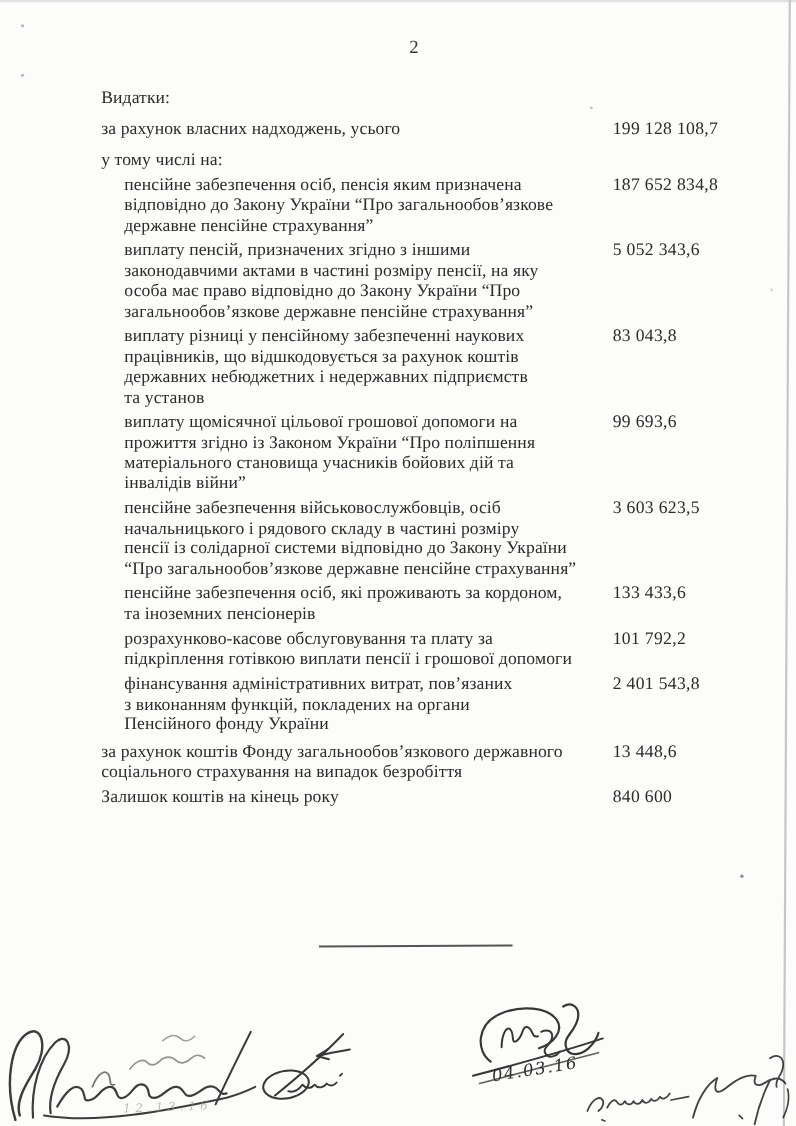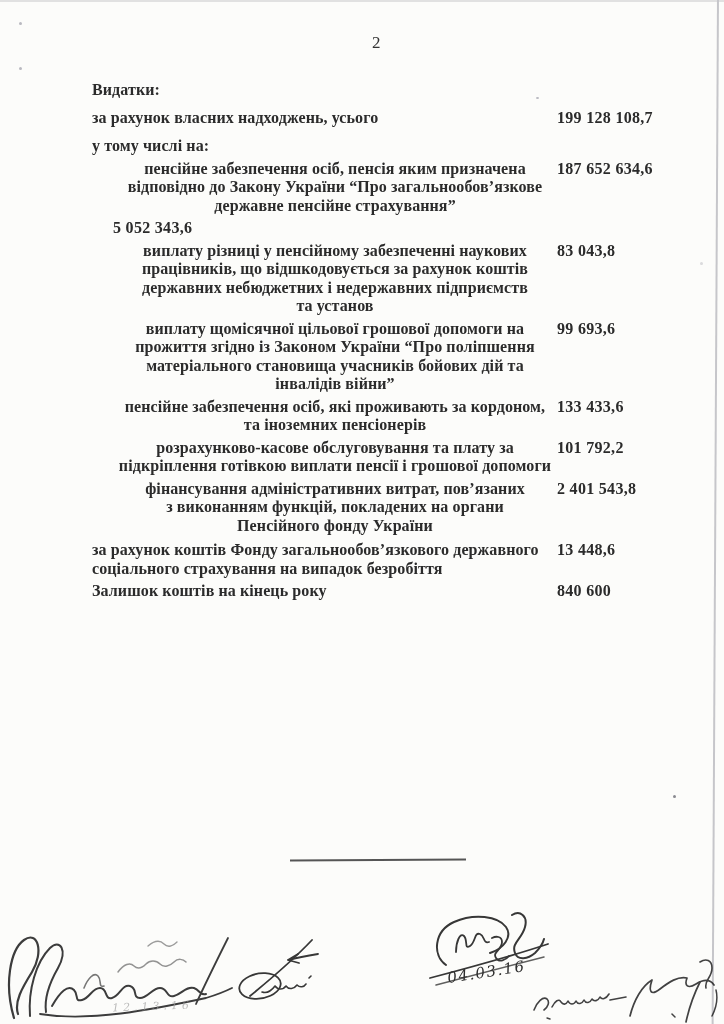--- a/index.html
+++ b/index.html
@@ -6,25 +6,25 @@
   body{
     width:724px;height:1024px;overflow:hidden;position:relative;
     font-family:"Liberation Serif","DejaVu Serif",serif;
     background:#fdfdfc;
   }
   .page{position:absolute;inset:0;background:#fcfcfa;color:#2b2b2b;}
   .edge-top{position:absolute;top:0;left:0;right:0;height:2px;background:#d6d6d6;opacity:.7;}
   .edge-right{position:absolute;top:-4px;bottom:-4px;left:717px;width:2px;background:#c6c6ca;transform:rotate(.3deg);transform-origin:top center;}
   .pagenum{position:absolute;top:33px;left:372px;font-size:17px;color:#333;}
   .content{position:absolute;top:81px;left:92px;width:572px;}
-  .row{display:flex;align-items:flex-start;margin-bottom:4px;font-weight:bold;}
+  .row{display:flex;align-items:flex-start;margin-bottom:4px;}
   .row .label{width:465px;flex:none;font-size:16px;line-height:18.5px;white-space:pre-line;letter-spacing:.1px;}
   .row .value{flex:1;font-size:16px;line-height:18.5px;white-space:nowrap;letter-spacing:.3px;}
   .row.ind{padding-left:21px;}
-  .row.ind .label{width:444px;text-align:center;}
+  .row.ind .label{width:444px;}
   .row.mb9{margin-bottom:9px;}
   .row.mb10{margin-bottom:10px;}
   .row.mb6{margin-bottom:6px;}
   .row.mb11{margin-bottom:11px;}
   .separator{position:absolute;top:859px;left:290px;width:176px;height:2px;background:#555;transform:rotate(-.3deg);}
   .speck{position:absolute;border-radius:50%;background:#b9b9c0;}
   .sig-layer{position:absolute;inset:0;pointer-events:none;}
   .sig-layer path{fill:none;stroke:#222;stroke-linecap:round;stroke-linejoin:round;}
   .barcode{position:absolute;left:300px;top:1024px;width:170px;}
   .bc-digits{display:flex;font-family:"DejaVu Sans Mono",monospace;font-size:11px;color:#222;margin-bottom:2px;}
@@ -74,38 +74,49 @@
       <div class="value">199 128 108,7</div>
     </div>
     <div class="row">
       <div class="label">у тому числі на:</div>
       <div class="value"></div>
     </div>
     <div class="row ind">
       <div class="label">пенсійне забезпечення осіб, пенсія яким призначена
 відповідно до Закону України “Про загальнообов’язкове
 державне пенсійне страхування”</div>
-      <div class="value">187 652 634,6</div>
-    </div>
-    <div class="row ind">
+      <div class="value">187 652 834,8</div>
+    </div>
+    <div class="row ind">
+      <div class="label">виплату пенсій, призначених згідно з іншими
+законодавчими актами в частині розміру пенсії, на яку
+особа має право відповідно до Закону України “Про
+загальнообов’язкове державне пенсійне страхування”</div>
       <div class="value">5 052 343,6</div>
     </div>
     <div class="row ind">
       <div class="label">виплату різниці у пенсійному забезпеченні наукових
 працівників, що відшкодовується за рахунок коштів
 державних небюджетних і недержавних підприємств
 та установ</div>
       <div class="value">83 043,8</div>
     </div>
     <div class="row ind">
       <div class="label">виплату щомісячної цільової грошової допомоги на
 прожиття згідно із Законом України “Про поліпшення
 матеріального становища учасників бойових дій та
 інвалідів війни”</div>
       <div class="value">99 693,6</div>
+    </div>
+    <div class="row ind">
+      <div class="label">пенсійне забезпечення військовослужбовців, осіб
+начальницького і рядового складу в частині розміру
+пенсії із солідарної системи відповідно до Закону України
+“Про загальнообов’язкове державне пенсійне страхування”</div>
+      <div class="value">3 603 623,5</div>
     </div>
     <div class="row ind">
       <div class="label">пенсійне забезпечення осіб, які проживають за кордоном,
 та іноземних пенсіонерів</div>
       <div class="value">133 433,6</div>
     </div>
     <div class="row ind">
       <div class="label">розрахунково-касове обслуговування та плату за
 підкріплення готівкою виплати пенсії і грошової допомоги</div>
       <div class="value">101 792,2</div>

